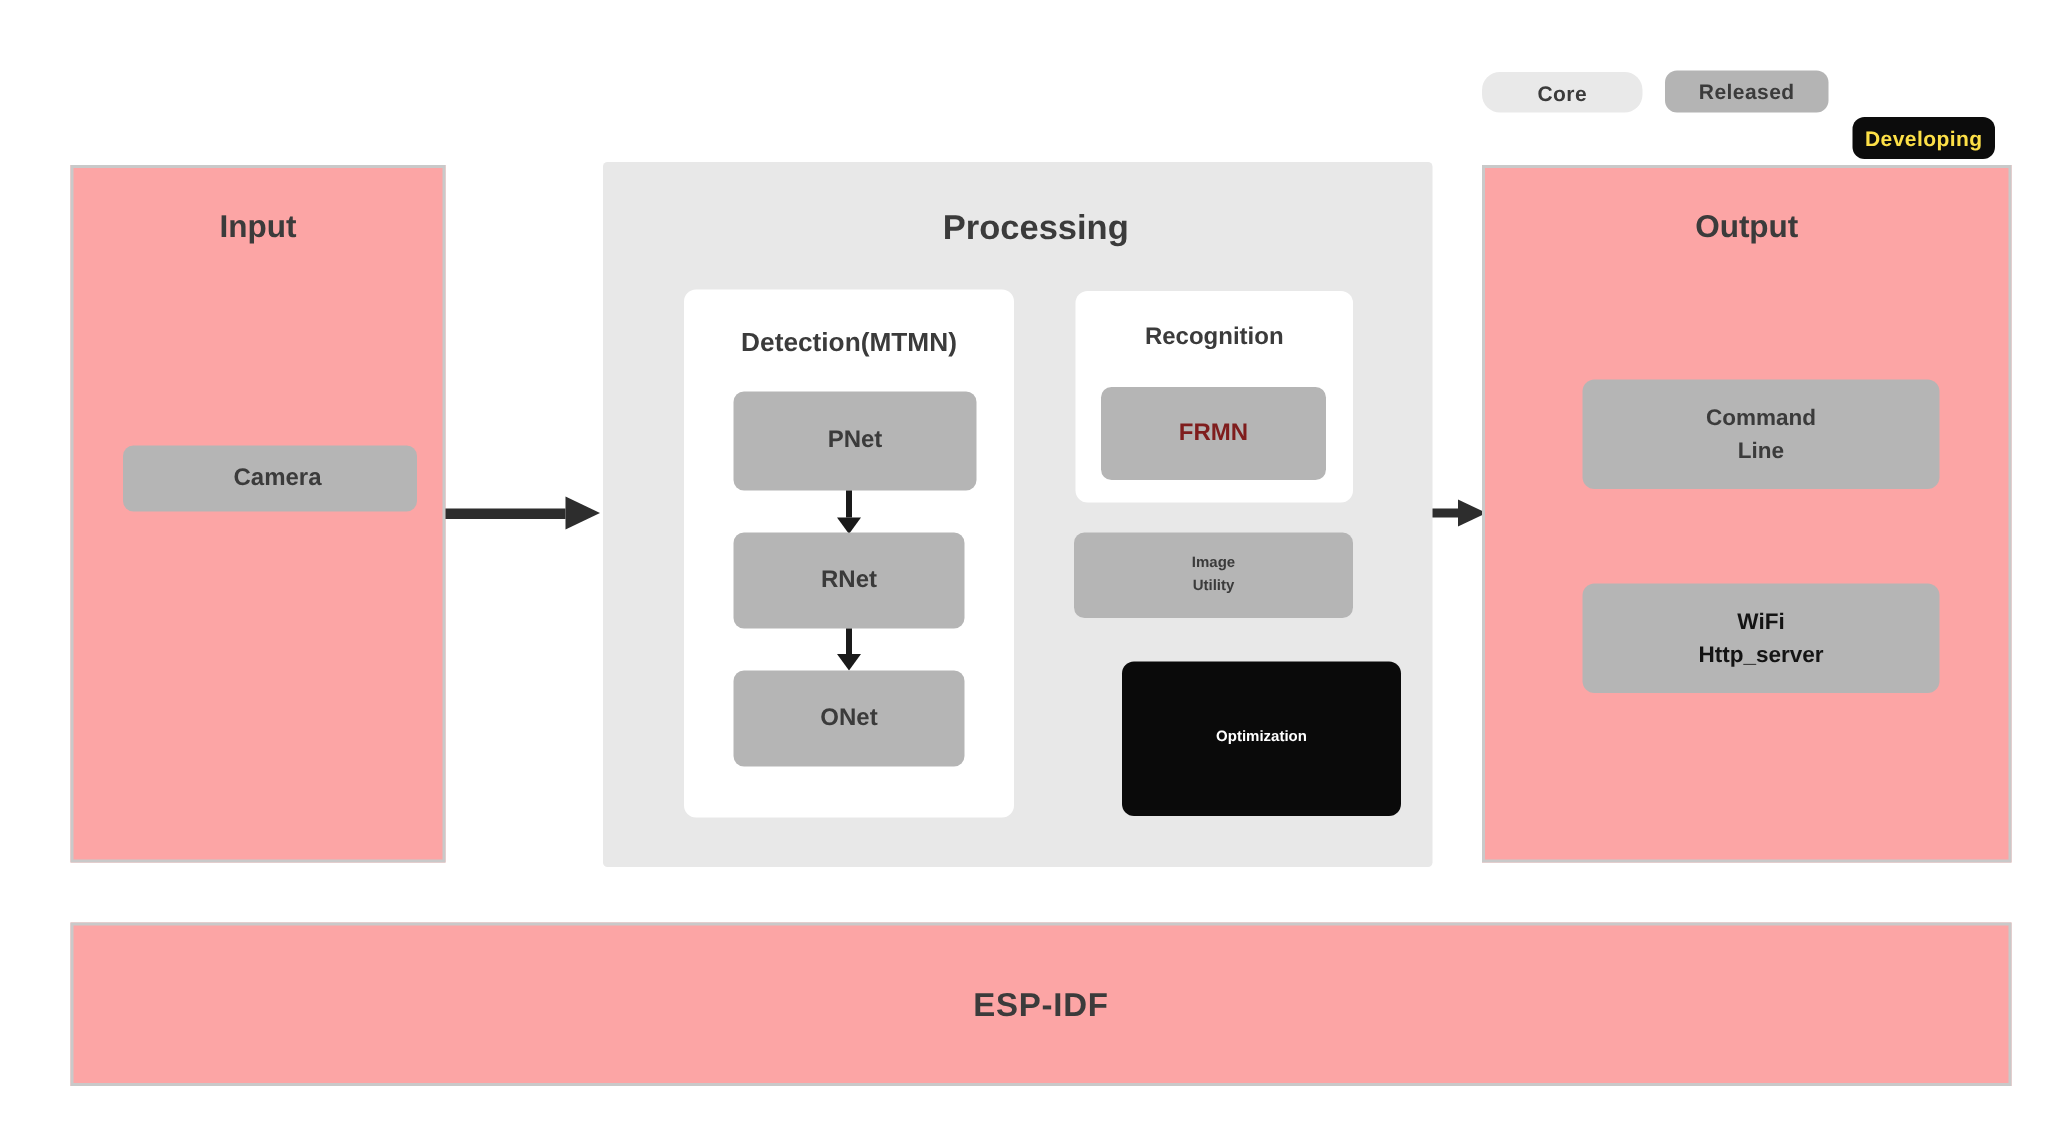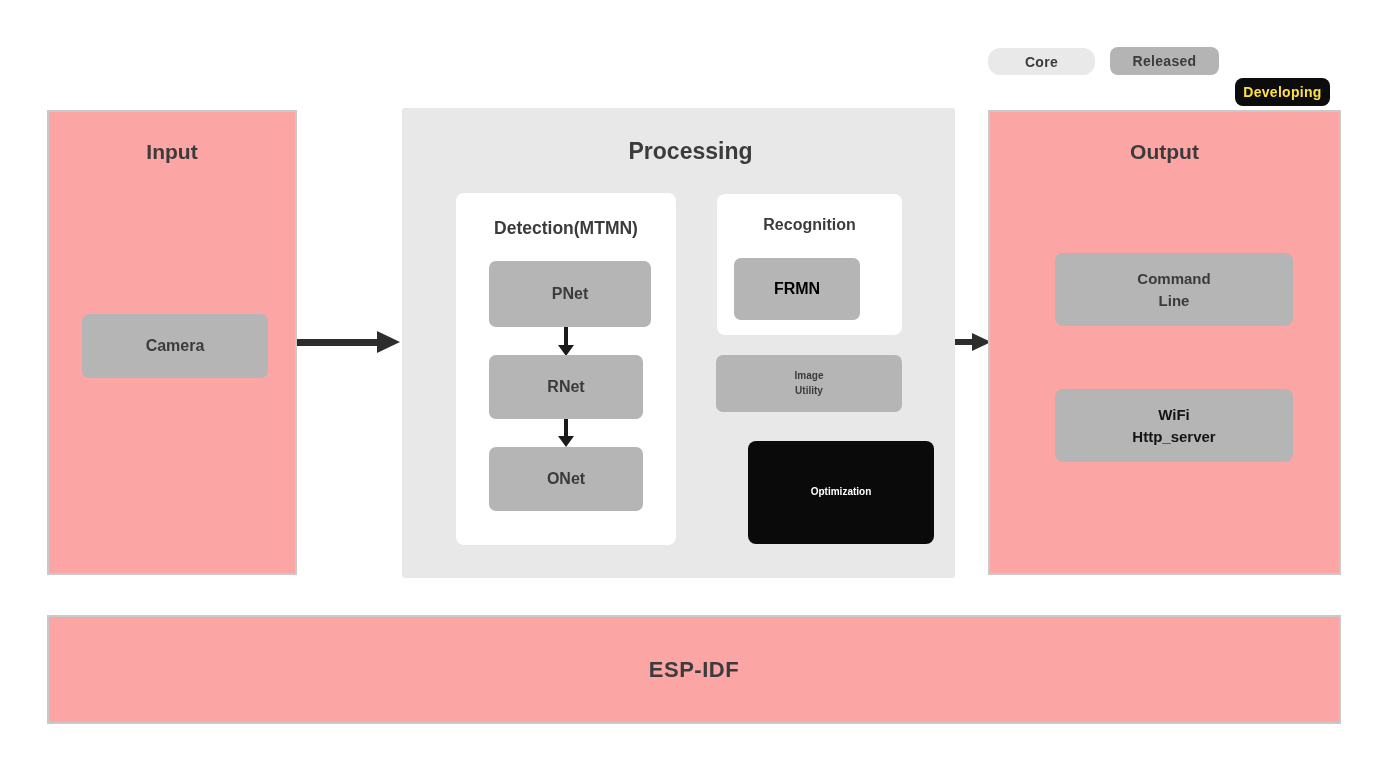--- a/index.html
+++ b/index.html
@@ -36,25 +36,25 @@
   .subbox-detection   { left: 54px;  top: 85px;  width: 220px; height: 352px; }
   .subbox-recognition { left: 315px; top: 86px;  width: 185px; height: 141px; }
   .subbox-title { position: absolute; left: 0; width: 100%; text-align: center; }
   .detection-title   { top: 25px; font-size: 17.5px; }
   .recognition-title { top: 22px; font-size: 16px; }
 
   
   .module { position: absolute; background: #b5b5b5; border-radius: 7px;
             display: flex; align-items: center; justify-content: center;
             font-size: 16px; text-align: center; line-height: 1.45; white-space: pre-line; }
-  .mod-camera  { left: 33px; top: 202px; width: 186px; height: 64px; }
+  .mod-camera  { left: 33px; top: 185px; width: 186px; height: 44px; padding-left: 10px; }
   .mod-pnet    { left: 33px; top: 68px;  width: 162px; height: 66px; }
   .mod-rnet    { left: 33px; top: 162px; width: 154px; height: 64px; }
   .mod-onet    { left: 33px; top: 254px; width: 154px; height: 64px; }
-  .mod-frmn    { left: 17px; top: 64px;  width: 126px; height: 62px; color: #000000; }
+  .mod-frmn    { left: 17px; top: 64px;  width: 150px; height: 62px; color: #7f1d1d; }
   .mod-image-utility { left: 314px; top: 247px; width: 186px; height: 57px; font-size: 10px; }
   .mod-optimization  { left: 314px; top: 333px; width: 186px; height: 103px; background: #0a0a0a; border-radius: 8px; color: #ffffff; font-size: 10px; margin-left: 32px; }
   .mod-command-line  { left: 65px; top: 141px; width: 238px; height: 73px; border-radius: 8px; font-size: 15px; }
   .mod-wifi          { left: 65px; top: 277px; width: 238px; height: 73px; border-radius: 8px; font-size: 15px; color: #141414; }
 
   
   .h-arrow { position: absolute; }
   .h-arrow-1 { left: 297px; top: 331px; width: 103px; height: 22px; }
   .h-arrow-2 { left: 955px; top: 333px; width: 36px;  height: 18px; }
   .h-line { position: absolute; background: #2d2d2d; }

